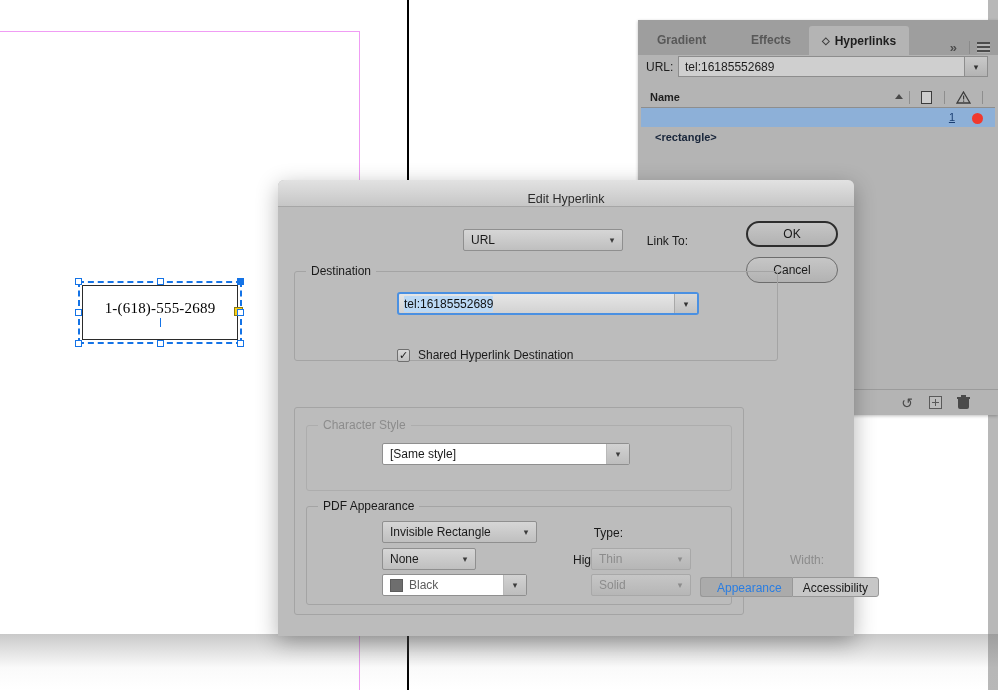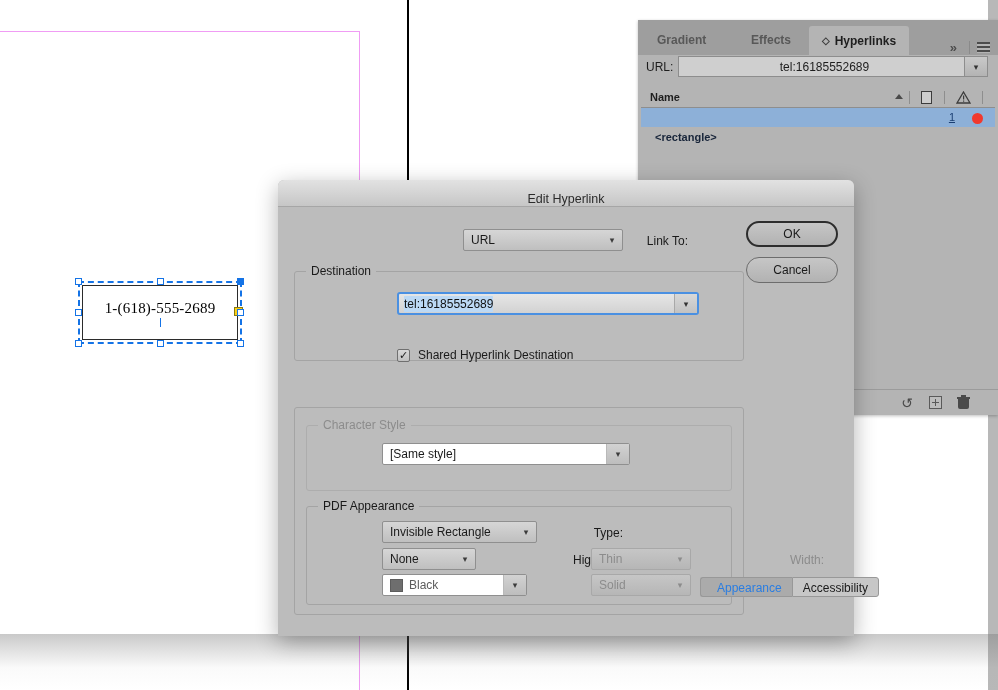--- a/index.html
+++ b/index.html
@@ -42,21 +42,20 @@
   .hnd{position:absolute;width:7px;height:7px;background:#fff;border:1px solid #1473e6;box-sizing:border-box;}
   .hnd.solid{background:#1473e6;}
   .hnd.yellow{background:#fdd017;border-color:#8a7a10;width:9px;height:9px;}
   .caret{position:absolute;width:1px;height:9px;background:#1473e6;}
 
   
   #panel{
     left:638px;top:20px;width:360px;height:395px;
     background:#b4b4b4;
     box-shadow:0 1px 3px rgba(0,0,0,.25);
-    text-align:center;
   }
   .panel-top{
     position:absolute;left:0;top:0;width:100%;height:6px;background:#9e9e9e;
   }
   .tabbar{position:absolute;left:0;top:6px;width:100%;height:29px;background:#9e9e9e;}
   .tab{
     position:absolute;top:0;height:29px;line-height:29px;
     font-size:12px;font-weight:bold;color:#585858;
     padding:0 13px;box-sizing:border-box;white-space:nowrap;
   }
@@ -316,21 +315,21 @@
     <div class="c">▾</div>
   </div>
 
   <div class="btn default" style="left:468px;top:41px;">
     <span>OK</span>
   </div>
   <div class="btn normal" style="left:468px;top:77px;">
     <span>Cancel</span>
   </div>
 
-  <div class="group" style="left:16px;top:91px;width:450px;height:90px;">
+  <div class="group" style="left:16px;top:91px;width:484px;height:90px;">
     <div class="gt">Destination</div>
   </div>
   <div class="fld-label" style="left:288px;top:117px;width:80px;">URL:</div>
   <div id="urlcombo" style="left:119px;top:112px;">
     <div class="v"><em>tel:16185552689</em></div>
     <div class="c">▾</div>
   </div>
   <div class="checkrow" style="left:119px;top:168px;">
     <div class="cbox">
         <span>✓</span>

